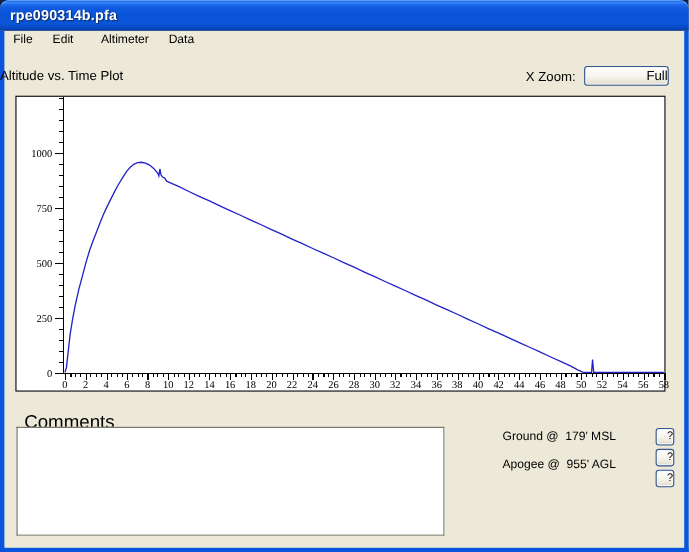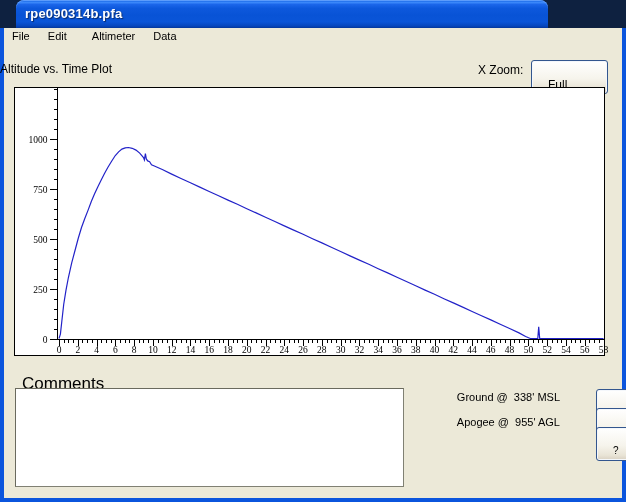--- a/index.html
+++ b/index.html
@@ -4,21 +4,21 @@
 <style>
   html,body{margin:0;padding:0;}
   body{
     width:626px;height:502px;position:relative;overflow:hidden;
     background:#0e2140;
     font-family:"Liberation Sans",sans-serif;
   }
   .window{position:absolute;inset:0;}
   
   .titlebar{
-    position:absolute;top:0;left:16px;width:532px;height:28px;
+    position:absolute;top:0;left:0;width:626px;height:28px;
     border-radius:8px 8px 0 0;
     background:linear-gradient(to bottom,
       #0f5ad6 0%, #2a79f2 6%, #3a87fa 9%, #1b66ea 16%,
       #0d58dc 30%, #0853d6 55%, #0a55d8 78%, #0646bd 93%, #03369a 100%);
     box-shadow:inset 0 1px 0 #5d9cfb;
   }
   .titlebar-text{
     position:absolute;left:9px;top:6px;
     color:#fff;font-size:13px;font-weight:bold;
     text-shadow:1px 1px 1px #0a2a6a;
@@ -42,21 +42,21 @@
   .plot-title{
     position:absolute;top:62px;left:0;width:606px;
     font-size:12px;color:#000;
   }
   .xzoom-label{position:absolute;top:63px;left:478px;font-size:12px;color:#000;}
   .xp-button{
     position:absolute;box-sizing:border-box;
     border:1px solid #33568e;border-radius:3px;
     background:linear-gradient(to bottom,#ffffff 0%,#f6f4ec 55%,#e9e4d6 85%,#d8d0c1 100%);
     font-family:"Liberation Sans",sans-serif;font-size:12px;color:#000;
-    text-align:left;padding:16px;cursor:default;
+    text-align:right;padding:0;cursor:default;
     box-shadow:inset 0 0 0 1px #f4f7fb;
   }
   .full-btn{top:60px;left:531px;width:77px;height:18px;line-height:16px;}
   
   .chart-box{
     position:absolute;left:14px;top:87px;width:591px;height:269px;
     background:#ffffff;border:1px solid #000;box-sizing:border-box;
   }
   .chart-box svg{position:absolute;left:0;top:0;overflow:visible;}
   
@@ -279,20 +279,20 @@
         <text x="32.5" y="104.5" text-anchor="end" font-family="&quot;Liberation Serif&quot;,serif" font-size="9.5" fill="#000">750</text>
         <line x1="35" y1="51.5" x2="42.5" y2="51.5" stroke="#000" stroke-width="1" shape-rendering="crispEdges"></line>
         <text x="32.5" y="54.5" text-anchor="end" font-family="&quot;Liberation Serif&quot;,serif" font-size="9.5" fill="#000">1000</text>
         <polyline points="44.0,250.5 45.4,246.1 46.8,233.5 48.7,216.5 51.0,202.1 53.4,189.5 56.7,174.9 60.0,162.5 63.2,150.5 66.5,139.5 69.8,130.5 73.1,122.1 76.4,113.3 79.7,105.5 83.0,98.5 86.2,92.1 89.5,85.5 92.8,79.5 96.6,73.3 100.3,67.5 103.6,63.9 106.9,61.1 110.2,59.9 113.5,59.5 117.2,60.3 121.0,62.1 124.7,65.1 128.5,69.5 129.4,71.9 130.4,65.5 131.3,70.9 132.7,72.9 134.6,73.7 136.5,76.7 138.8,77.7 147.3,81.5 156.7,86.1 166.0,90.5 175.4,94.7 184.8,99.1 194.2,103.5 203.6,107.7 213.0,112.1 222.4,116.3 231.8,120.7 241.1,124.9 250.5,129.3 259.9,133.5 269.3,137.9 278.7,142.1 288.1,146.3 297.5,150.7 306.9,154.9 316.3,159.3 325.6,163.5 335.0,167.9 344.4,172.1 353.8,176.3 363.2,180.7 372.6,184.9 382.0,189.3 391.4,193.5 400.7,197.7 410.1,202.1 419.5,206.3 428.9,210.7 438.3,214.9 447.7,219.1 457.1,223.5 466.5,227.7 475.8,231.9 485.2,236.3 494.6,240.5 504.0,244.9 510.6,248.5 515.3,250.5 522.8,250.5 523.7,238.9 524.7,250.5 532.2,250.5 550.9,250.5 569.7,250.5 588.5,250.5" fill="none" stroke="#2222c8" stroke-width="1.2"></polyline>
       </svg>
   </div>
 
   <span class="comments-label">Comments</span>
   <textarea class="comments-area" style=""></textarea>
 
-  <span class="info-text" style="top:391px;">Ground @  338' MSL</span>
+  <span class="info-text" style="top:391px;">Ground @  179' MSL</span>
   <span class="info-text" style="top:416px;">Apogee @  955' AGL</span>
 
   <button class="xp-button help-btn" style="top:389px;left:596px;">?</button>
   <button class="xp-button help-btn" style="top:408px;left:596px;">?</button>
   <button class="xp-button help-btn" style="top:427px;left:596px;">?</button>
 
 </div>
 
 </body></html>

